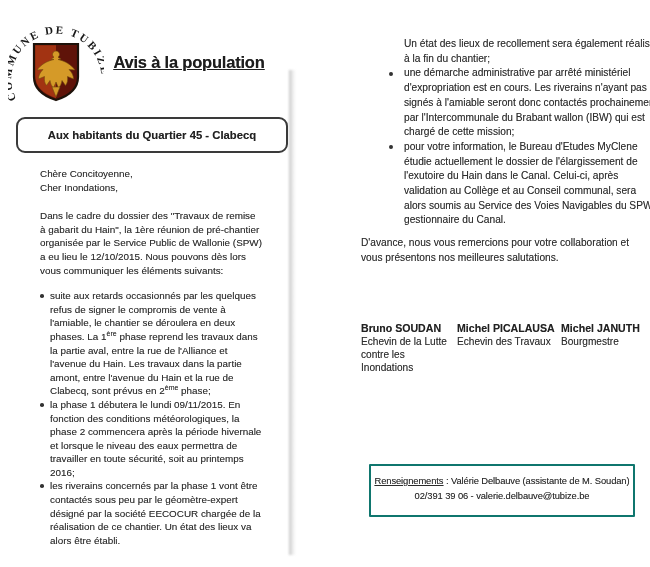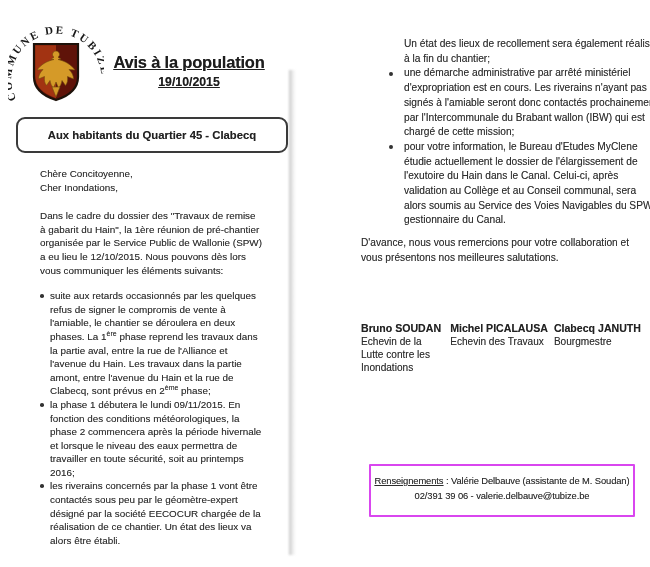--- a/index.html
+++ b/index.html
@@ -50,21 +50,21 @@
   .signatures{position:absolute;left:361px;top:322px;width:286px;display:flex;}
   .sig-col{box-sizing:border-box;padding-right:6px;}
   .sig-col:nth-child(1){width:96px;}
   .sig-col:nth-child(2){width:104px;}
   .sig-col:nth-child(3){flex:1;}
   .sig-name{font-weight:bold;font-size:10.6px;color:#222;margin-bottom:1px;white-space:nowrap;
     text-shadow:0 0 .4px rgba(0,0,0,.5);}
   .sig-title{font-size:10.1px;line-height:13.2px;}
   .contact-box{
     position:absolute;left:369px;top:464px;width:266px;height:53px;box-sizing:border-box;
-    border:2px solid #d946ef;border-radius:1px;text-align:center;padding-top:7px;
+    border:2px solid #0f766e;border-radius:1px;text-align:center;padding-top:7px;
     font-size:9.4px;line-height:15px;letter-spacing:-.1px;white-space:nowrap;color:#2b2b2b;
   }
   .contact-box .u{text-decoration:underline;}
   .scan-text{text-shadow:0 0 .45px rgba(40,40,40,.45);}
 </style>
 </head>
 <body>
 
 <div class="canvas">
 
@@ -82,21 +82,20 @@
       <path d="M1.2,1.2 h20.8 v53 q-20.8,-7.2 -20.8,-22.4 Z" fill="#a23312"></path>
       <g stroke="#6e4a0e" stroke-width="0.6" fill="#d59a28">
         <path d="M22,7 c-2,0 -3.5,1.5 -3.5,3.5 c0,1 .5,2 1.5,2.7 l-3,1.8 3,.5 c-7,1.5 -13,5 -17,10.5 l6,-.5 c-3,3 -4.5,6 -4.5,9.5 l6,-2.5 c-.5,3.5 0,6.5 2,9 l3.5,-5 c.5,3 1.5,5.5 3.5,7.5 l2.5,-6 2.5,6 c2,-2 3,-4.5 3.5,-7.5 l3.5,5 c2,-2.5 2.5,-5.5 2,-9 l6,2.5 c0,-3.5 -1.5,-6.5 -4.5,-9.5 l6,.5 c-4,-5.5 -10,-9 -17,-10.5 l3,-.5 -3,-1.8 c1,-.7 1.5,-1.7 1.5,-2.7 c0,-2 -1.5,-3.5 -3.5,-3.5 Z"></path>
         <path d="M18,43 l4,10 4,-10 Z"></path>
       </g>
     </g>
   </svg>
 
   <div class="title-block">
     <div class="doc-title">Avis à la population</div>
-    <div class="doc-date">19/10/2015</div>
   </div>
 
   <div class="banner">
     <span class="scan-text">Aux habitants du Quartier 45 - Clabecq</span>
   </div>
 
   <div class="letter scan-text">
     <div>Chère Concitoyenne,</div>
     <div>Cher Inondations,</div>
     <div class="intro">Dans le cadre du dossier des "Travaux de remise à gabarit du Hain", la 1ère réunion de pré-chantier organisée par le Service Public de Wallonie (SPW) a eu lieu le 12/10/2015. Nous pouvons dès lors vous communiquer les éléments suivants:</div>
@@ -120,21 +119,21 @@
   <div class="signatures">
       <div class="sig-col">
         <div class="sig-name scan-text">Bruno SOUDAN</div>
         <div class="sig-title scan-text">Echevin de la Lutte contre les Inondations</div>
       </div>
       <div class="sig-col">
         <div class="sig-name scan-text">Michel PICALAUSA</div>
         <div class="sig-title scan-text">Echevin des Travaux</div>
       </div>
       <div class="sig-col">
-        <div class="sig-name scan-text">Clabecq JANUTH</div>
+        <div class="sig-name scan-text">Michel JANUTH</div>
         <div class="sig-title scan-text">Bourgmestre</div>
       </div>
     </div>
 
   <div class="contact-box">
     <div>
       <span class="u scan-text">Renseignements</span><span class="scan-text"> : Valérie Delbauve (assistante de M. Soudan)</span>
     </div>
     <div class="scan-text">02/391 39 06 - valerie.delbauve@tubize.be</div>
   </div>

